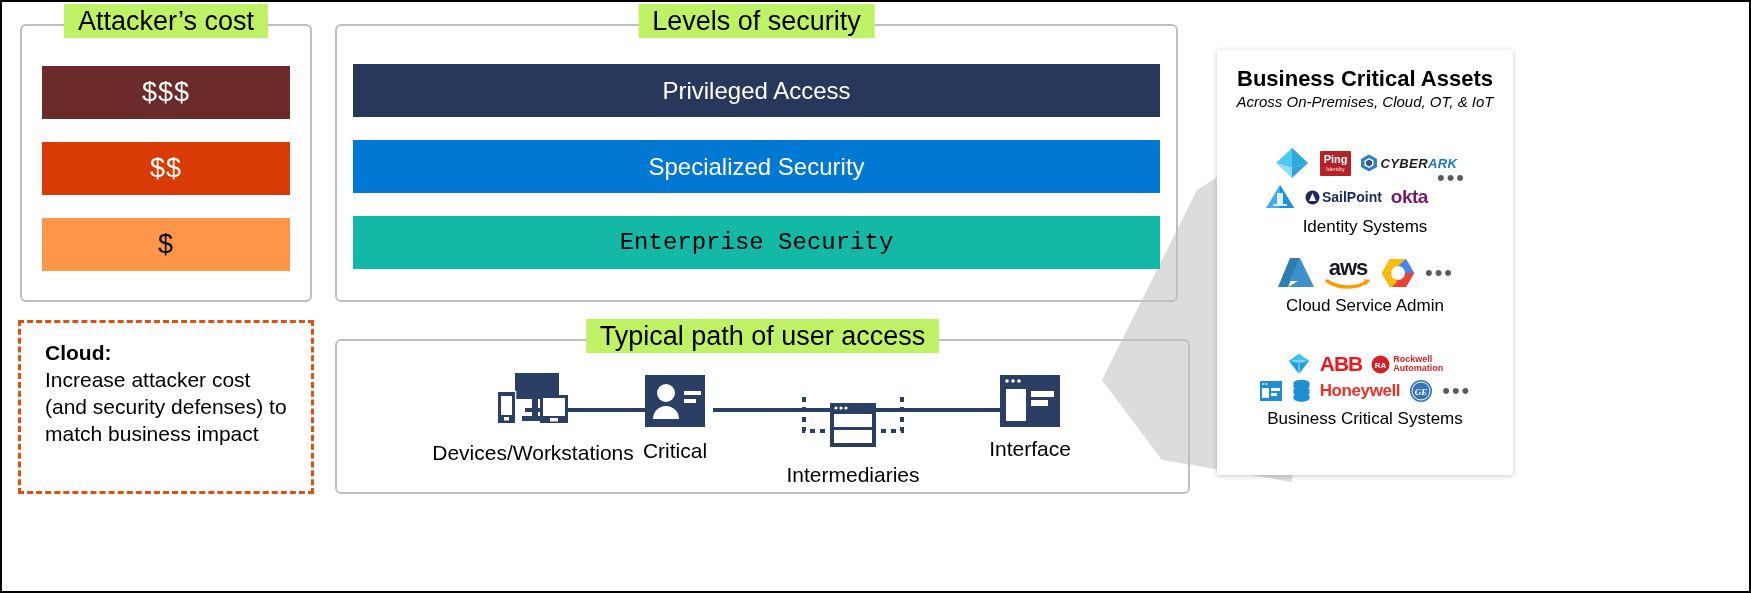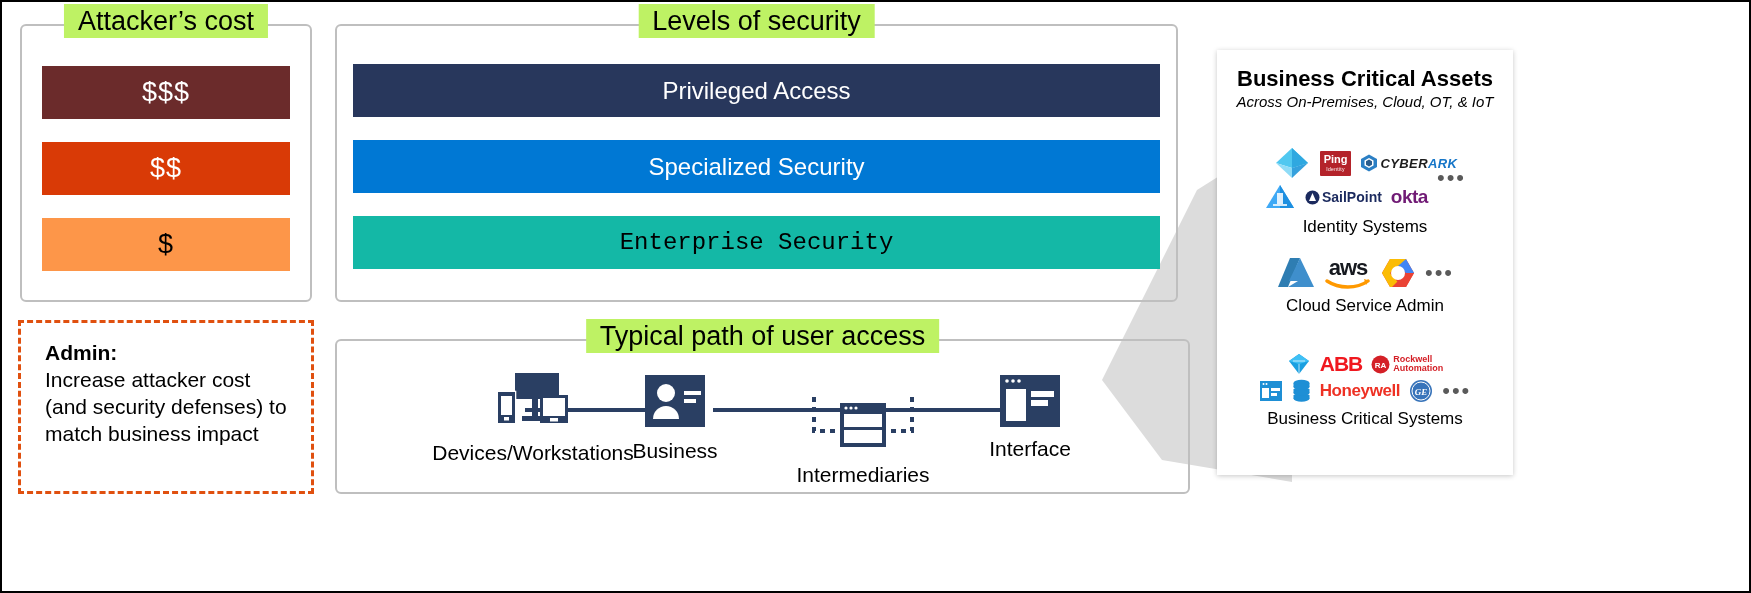--- a/index.html
+++ b/index.html
@@ -214,21 +214,21 @@
       <div class="cost-bars">
         <div class="cost-bar" style="background:#6b2b2b;color:#ffffff;">$$$</div>
         <div class="cost-bar" style="background:#d93a06;color:#ffffff;">$$</div>
         <div class="cost-bar" style="background:#fd9649;color:#000000;">$</div>
       </div>
     </div>
   </div>
 
   <div id="note-box">
     <div class="note-inner">
-      <div class="note-title">Admin:</div>
+      <div class="note-title">Cloud:</div>
       <div>Increase attacker cost (and security defenses) to match business impact</div>
     </div>
   </div>
 
   <div class="group" id="levels">
     <div class="group-frame"></div>
     <div class="group-title">Levels of security</div>
     <div class="group-body">
       <div class="level-bars">
         <div class="level-bar" style="background:#28375c;color:#ffffff;">Privileged Access</div>
@@ -268,24 +268,24 @@
         </div>
 
         <div class="node" style="left:268px; top:10px; width:144px;">
           <svg width="72" height="58" viewBox="0 0 72 58">
             <rect x="6" y="2" width="60" height="52" fill="#2a3f63"></rect>
             <circle cx="27" cy="20" r="9" fill="#ffffff"></circle>
             <path d="M14 46 a13 13 0 0 1 26 0 z" fill="#ffffff"></path>
             <rect x="45" y="18" width="17" height="4" fill="#ffffff"></rect>
             <rect x="45" y="26" width="12" height="4" fill="#ffffff"></rect>
           </svg>
-          <div class="node-label">Business</div>
-        </div>
-
-        <div class="node" style="left:388px; top:32px; width:280px;">
+          <div class="node-label">Critical</div>
+        </div>
+
+        <div class="node" style="left:378px; top:32px; width:280px;">
           <svg width="170" height="62" viewBox="0 0 170 62">
 
             <path d="M36 2 L36 36 L68 36" fill="none" stroke="#2a3f63" stroke-width="4" stroke-dasharray="5,5"></path>
             <path d="M134 2 L134 36 L102 36" fill="none" stroke="#2a3f63" stroke-width="4" stroke-dasharray="5,5"></path>
 
             <rect x="62" y="8" width="46" height="44" fill="#2a3f63"></rect>
             <circle cx="68" cy="13" r="1.6" fill="#ffffff"></circle>
             <circle cx="73" cy="13" r="1.6" fill="#ffffff"></circle>
             <circle cx="78" cy="13" r="1.6" fill="#ffffff"></circle>
             <rect x="66" y="19" width="38" height="13" fill="#ffffff"></rect>

